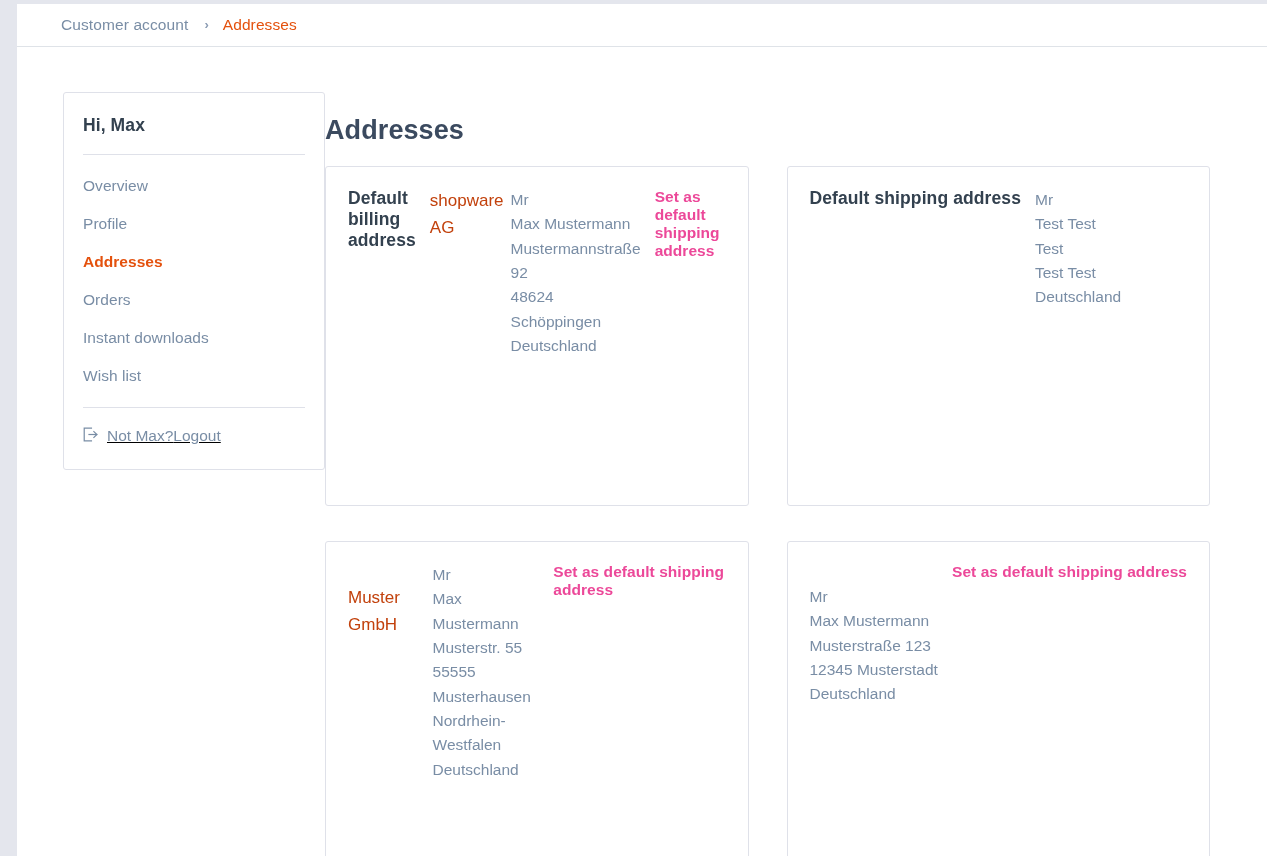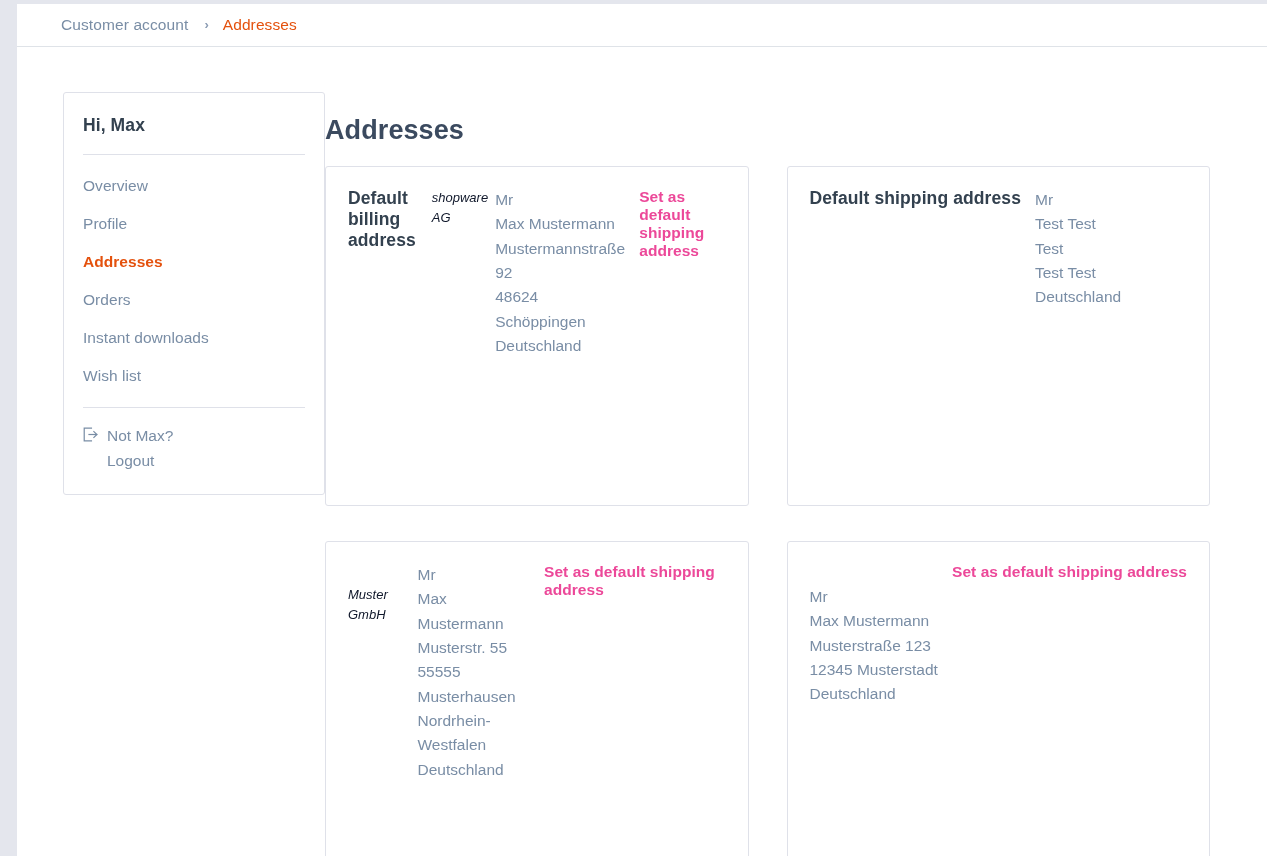--- a/index.html
+++ b/index.html
@@ -113,21 +113,22 @@
   .logout-icon {
     width: 15px;
     height: 16px;
     flex: 0 0 15px;
     margin-top: 3px;
     color: #798da5;
   }
   .logout-icon svg { display: block; }
   .logout-texts {
     display: flex;
-    flex-direction: column;
+    flex-direction: row;
+    text-decoration: underline;
   }
   .logout-q {
     font-size: 15.5px;
     color: #798da5;
     line-height: 1.6;
   }
   .logout-link {
     font-size: 15.5px;
     color: #798da5;
     text-decoration: none;
@@ -169,25 +170,24 @@
     color: #33414f;
     margin: 0 0 17px 0;
     letter-spacing: .1px;
   }
   .addr-card-divider {
     height: 1px;
     background: #dfe1e9;
     margin: 0 0 23px 0;
   }
   .addr-company {
-    font-size: 13px;
-    color: #0f172a;
+    font-size: 17px;
+    color: #c2410c;
     line-height: 1.57;
     margin-bottom: 22px;
-    font-style: italic;
   }
   .addr-lines {
     font-size: 15.5px;
     color: #798da5;
     line-height: 1.57;
   }
   .addr-line { display: block; }
   .addr-spacer { flex: 1 1 auto; min-height: 22px; }
   .addr-action {
     font-size: 15.5px;

